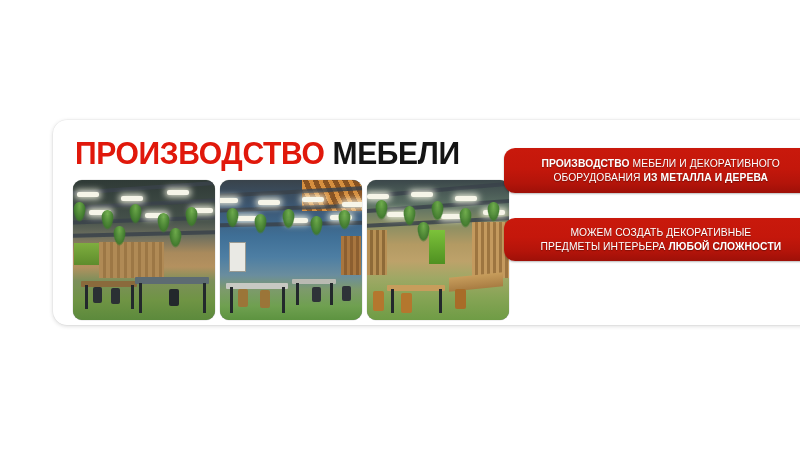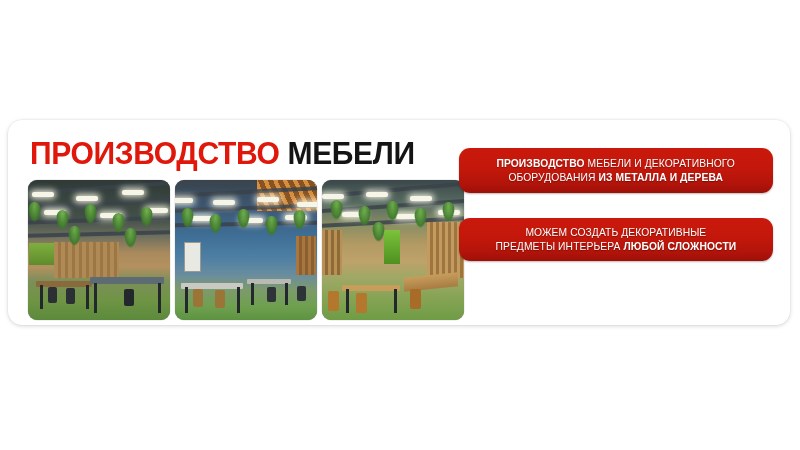--- a/index.html
+++ b/index.html
@@ -13,20 +13,21 @@
     overflow: hidden;
     font-family: "Liberation Sans", sans-serif;
     -webkit-font-smoothing: antialiased;
   }
 
   .stage {
     position: relative;
     width: 692px;
     height: 450px;
     background: #ffffff;
+    margin-left: 45px;
   }
 
   
   .banner-card {
     position: absolute;
     left: 8px;
     top: 120px;
     width: 782px;
     height: 205px;
     background: #ffffff;

